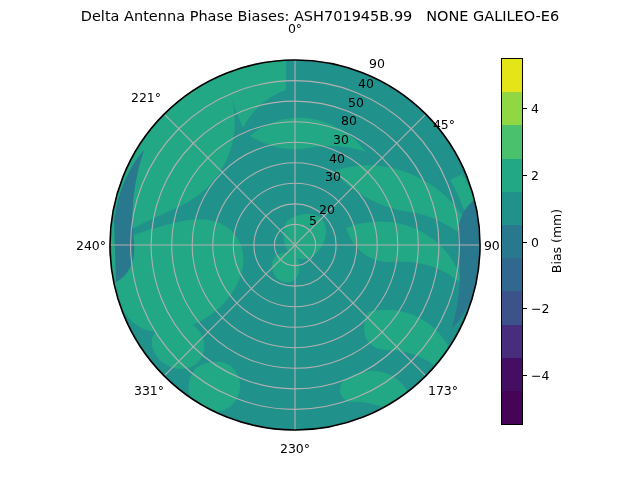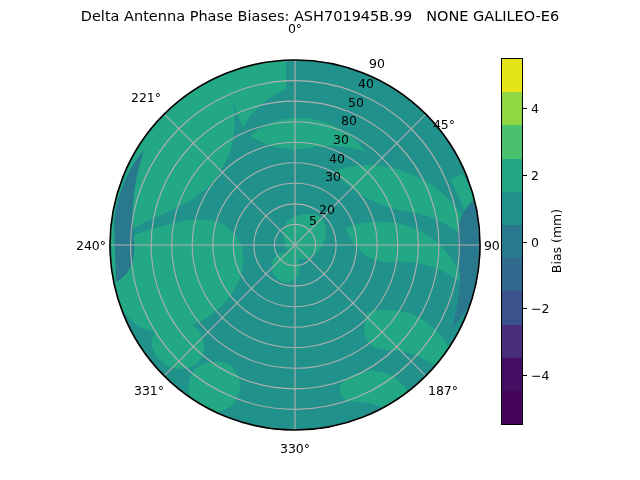--- a/index.html
+++ b/index.html
@@ -211,22 +211,22 @@
         <line x1="64.2" y1="64.2" x2="325.8" y2="325.8"></line>
         <line x1="325.8" y1="64.2" x2="64.2" y2="325.8"></line>
       </g>
 
       <circle cx="195" cy="195" r="185" fill="none" stroke="#000000" stroke-width="1.6"></circle>
     </svg>
 
     <div class="azlabel" style="left:195px;top:-22px;">0°</div>
     <div class="azlabel" style="left:344px;top:47px;margin-top:27px;">45°</div>
     <div class="azlabel" style="left:395px;top:195px;">90°</div>
-    <div class="azlabel" style="left:343px;top:340px;">187°</div>
-    <div class="azlabel" style="left:195px;top:398px;">330°</div>
+    <div class="azlabel" style="left:343px;top:340px;">173°</div>
+    <div class="azlabel" style="left:195px;top:398px;">230°</div>
     <div class="azlabel" style="left:49px;top:340px;">331°</div>
     <div class="azlabel" style="left:-9px;top:195px;">240°</div>
     <div class="azlabel" style="left:46px;top:47px;">221°</div>
 
     <div class="rlabel" style="left:213px;top:170px;">5</div>
     <div class="rlabel" style="left:227px;top:159px;">20</div>
     <div class="rlabel" style="left:233px;top:126px;">30</div>
     <div class="rlabel" style="left:237px;top:108px;">40</div>
     <div class="rlabel" style="left:241px;top:89px;">30</div>
     <div class="rlabel" style="left:249px;top:70px;">80</div>

